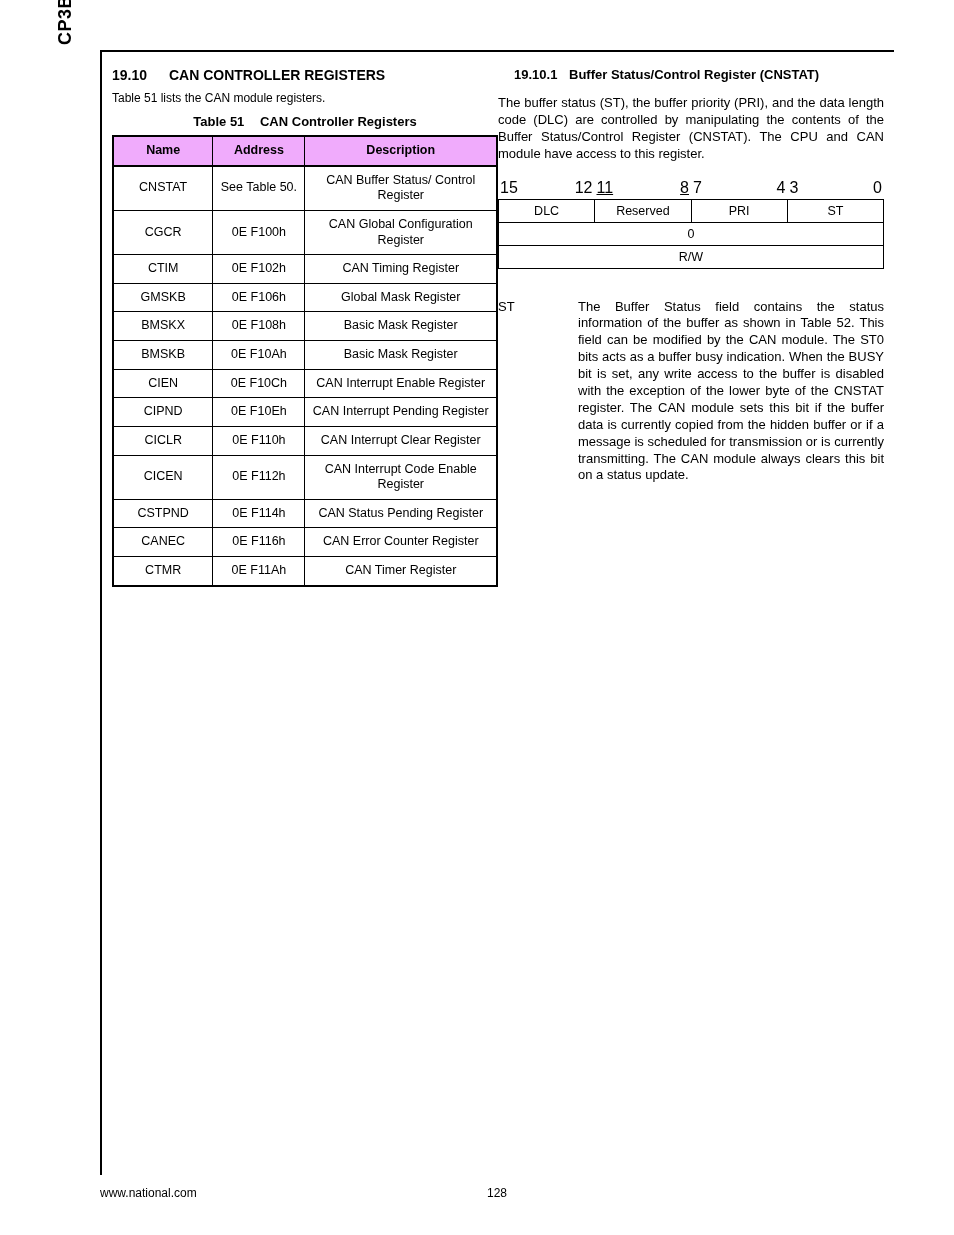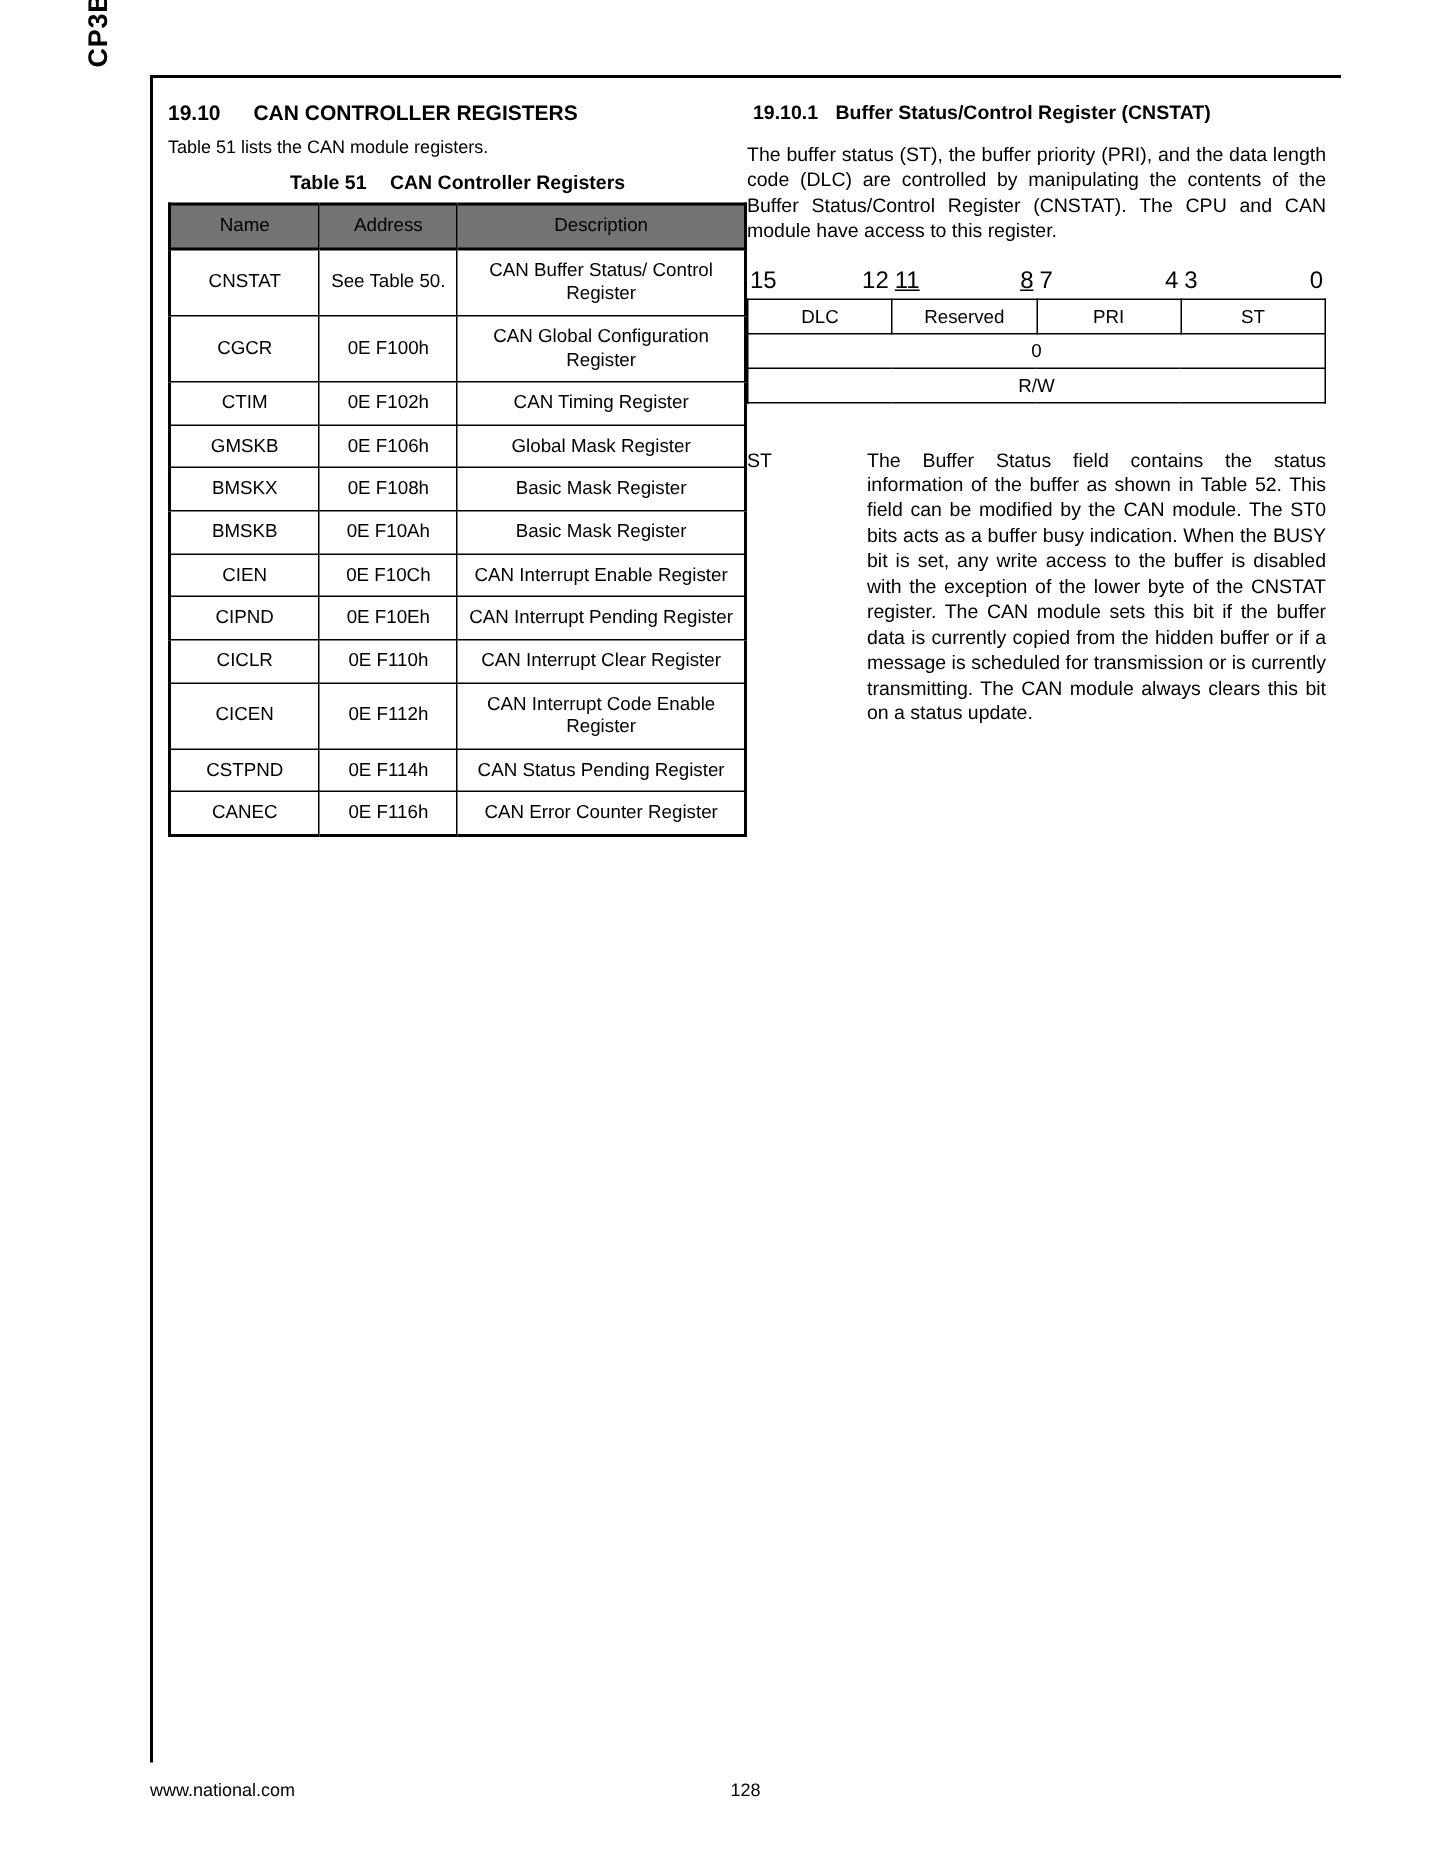--- a/index.html
+++ b/index.html
@@ -68,38 +68,38 @@
     font-size: 12.5px;
   }
   table.reg th, table.reg td {
     border: 1px solid #000;
     padding: 6px 4px;
     text-align: center;
     vertical-align: middle;
     line-height: 1.25;
   }
   table.reg th {
-    font-weight: normal;
-    background: #737373;
+    font-weight: bold;
+    background: #f0abfc;
     border-top: 2px solid #000;
     border-bottom: 2px solid #000;
   }
   table.reg th:first-child { border-left: 2px solid #000; }
   table.reg th:last-child { border-right: 2px solid #000; }
   table.reg tr:last-child td { border-bottom: 2px solid #000; }
   table.reg td:first-child { border-left: 2px solid #000; }
   table.reg td:last-child { border-right: 2px solid #000; }
   table.reg col.c1 { width: 26%; }
   table.reg col.c2 { width: 24%; }
   table.reg col.c3 { width: 50%; }
 
   h3.subsection {
     font-size: 13px;
     font-weight: bold;
-    margin: 0 0 6px 4px;
+    margin: 0 0 6px 16px;
   }
   h3.subsection .snum { margin-right: 8px; }
   .justify {
     text-align: justify;
     line-height: 1.3;
     font-size: 13px;
   }
 
   .bitrow {
     display: flex;
@@ -237,20 +237,25 @@
             <tr>
               <td>CSTPND</td>
               <td>0E F114h</td>
               <td>CAN Status Pending Register</td>
             </tr>
             <tr>
               <td>CANEC</td>
               <td>0E F116h</td>
               <td>CAN Error Counter Register</td>
             </tr>
+            <tr>
+              <td>CTMR</td>
+              <td>0E F11Ah</td>
+              <td>CAN Timer Register</td>
+            </tr>
           </tbody>
       </table>
     </div>
 
     <div class="col">
       <h3 class="subsection">
         <span class="snum">19.10.1</span>
         <span>Buffer Status/Control Register (CNSTAT)</span>
       </h3>
       <p class="justify">The buffer status (ST), the buffer priority (PRI), and the data length code (DLC) are controlled by manipulating the contents of the Buffer Status/Control Register (CNSTAT). The CPU and CAN module have access to this register.</p>

